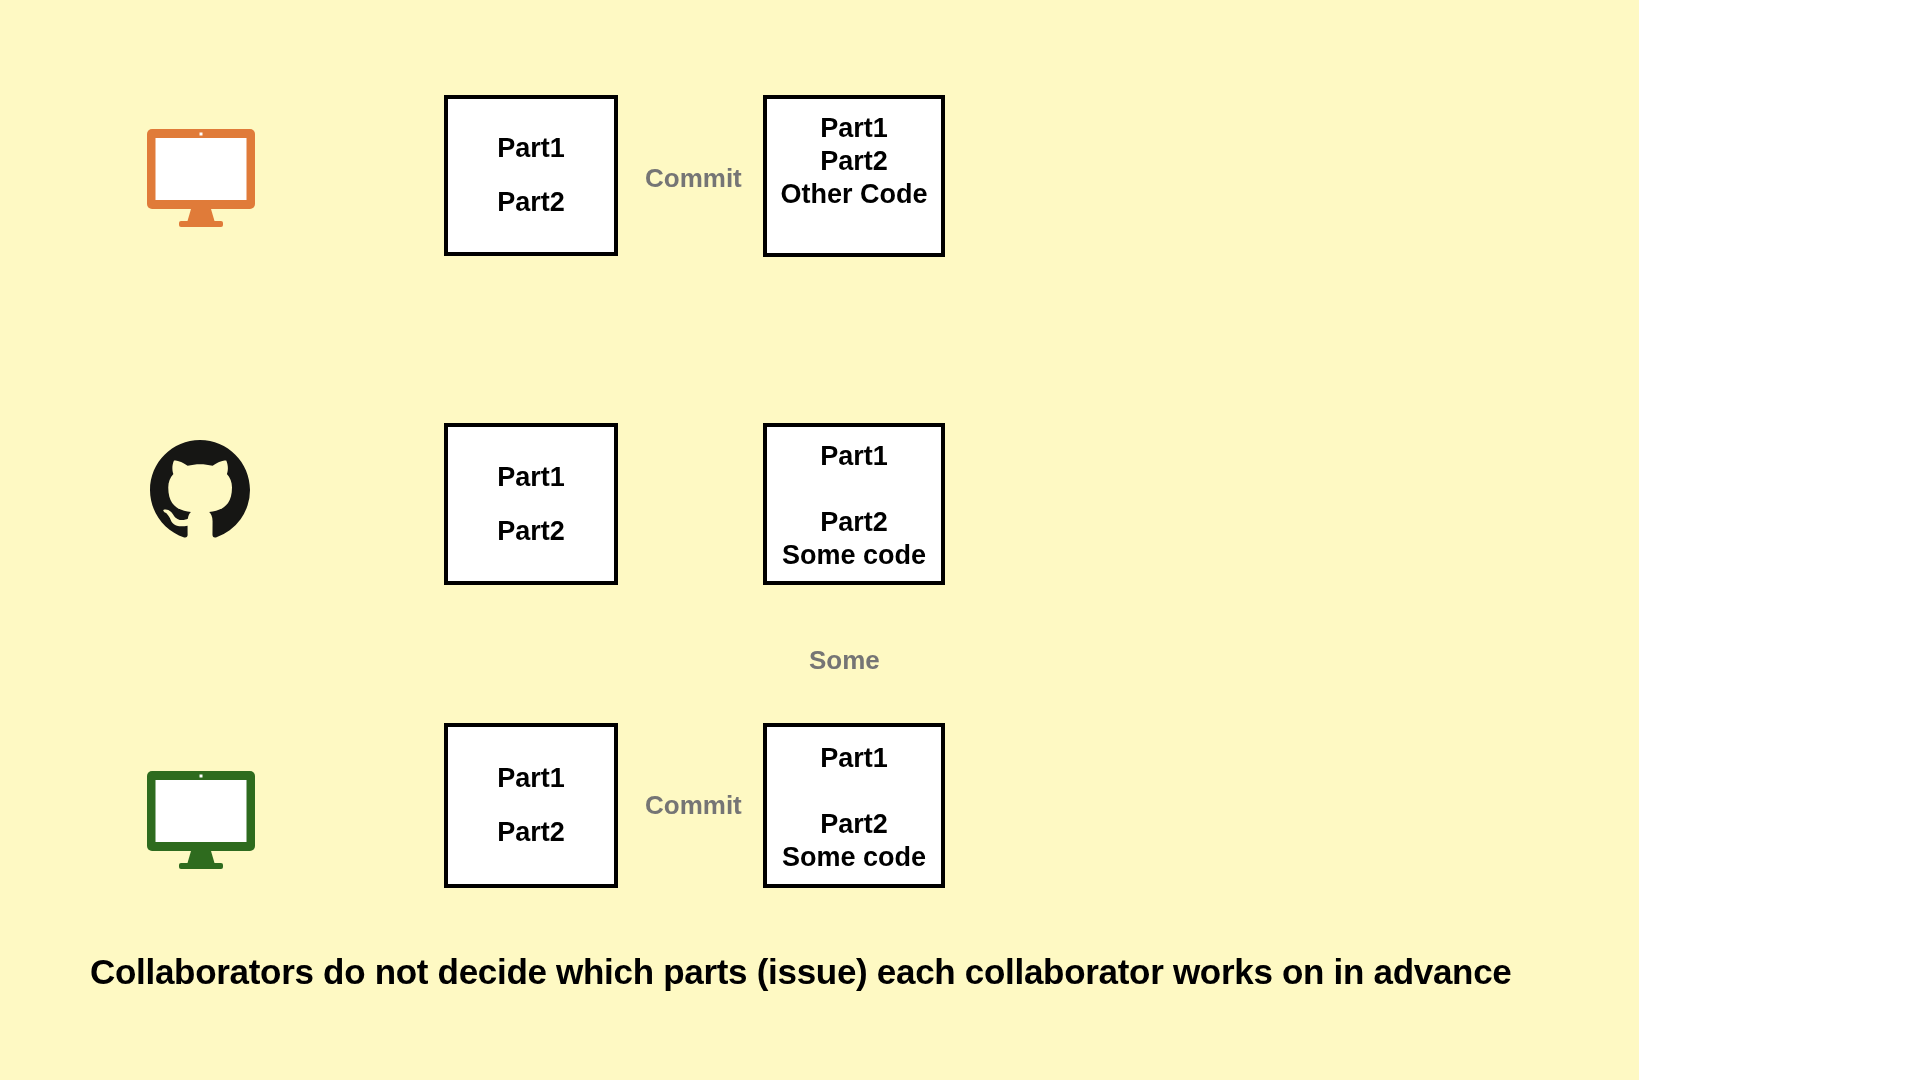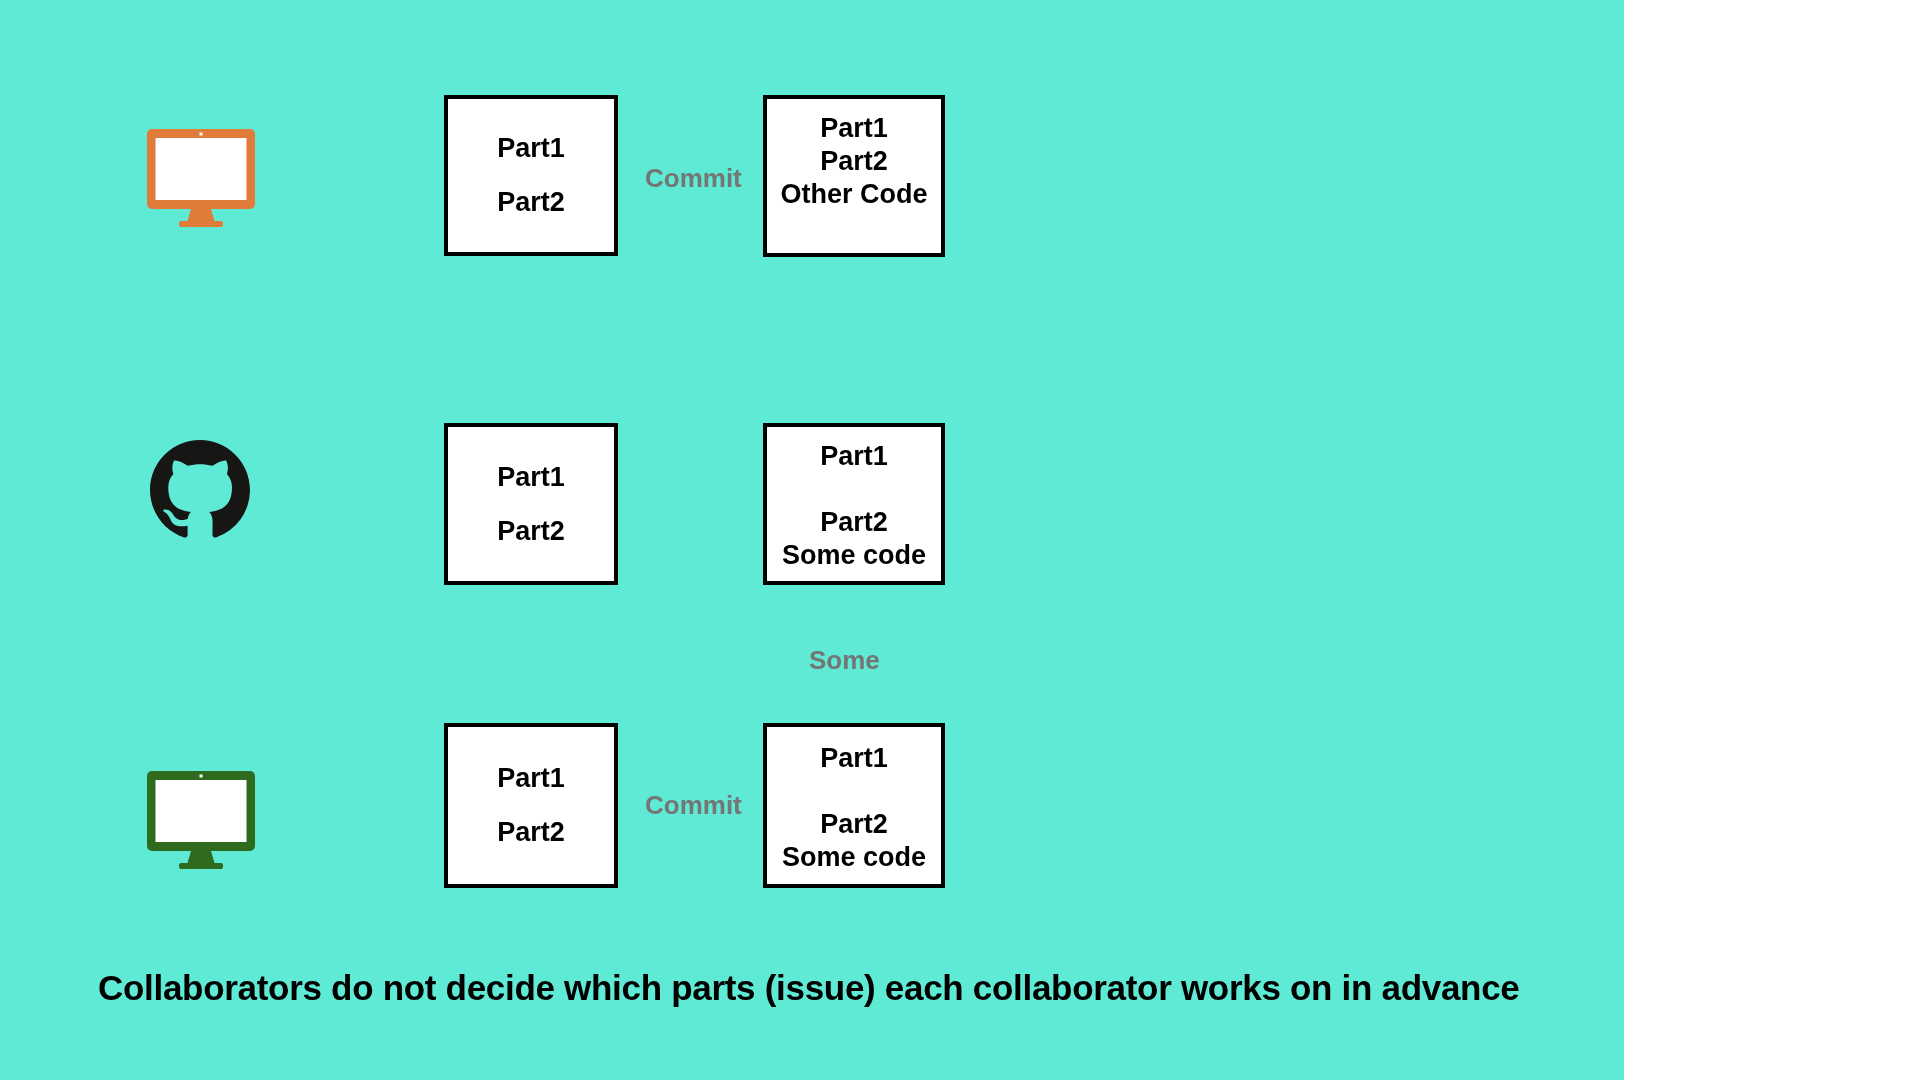--- a/index.html
+++ b/index.html
@@ -9,22 +9,23 @@
     background: #ffffff;
   }
   body {
     font-family: "Liberation Sans", "DejaVu Sans", sans-serif;
     color: #000000;
   }
   #canvas {
     position: relative;
     width: 1624px;
     height: 1080px;
-    background: #5eead4;
+    background: #fef9c3;
     overflow: hidden;
+    padding-left: 15px;
   }
 
   
   .icon-wrap {
     position: absolute;
   }
   .monitor-svg, .github-svg {
     display: block;
   }
 
@@ -160,15 +161,15 @@
 
   <div class="action-label" style="left:645px; top:790px; width:90px;">Commit</div>
 
   <div class="code-box box-top" style="left:763px; top:723px; width:182px; height:165px; padding-top:18px;">
     <span class="line">Part1</span>
     <span class="line blank" style="margin-top:6px;">&nbsp;</span>
     <span class="line" style="margin-top:6px;">Part2</span>
     <span class="line" style="margin-top:6px;">Some code</span>
   </div>
 
-  <div class="caption" style="left:98px; top:952px;margin-top:16px;">Collaborators do not decide which parts (issue) each collaborator works on in advance</div>
+  <div class="caption" style="left:90px; top:952px;">Collaborators do not decide which parts (issue) each collaborator works on in advance</div>
 
 </div>
 
 </body></html>

